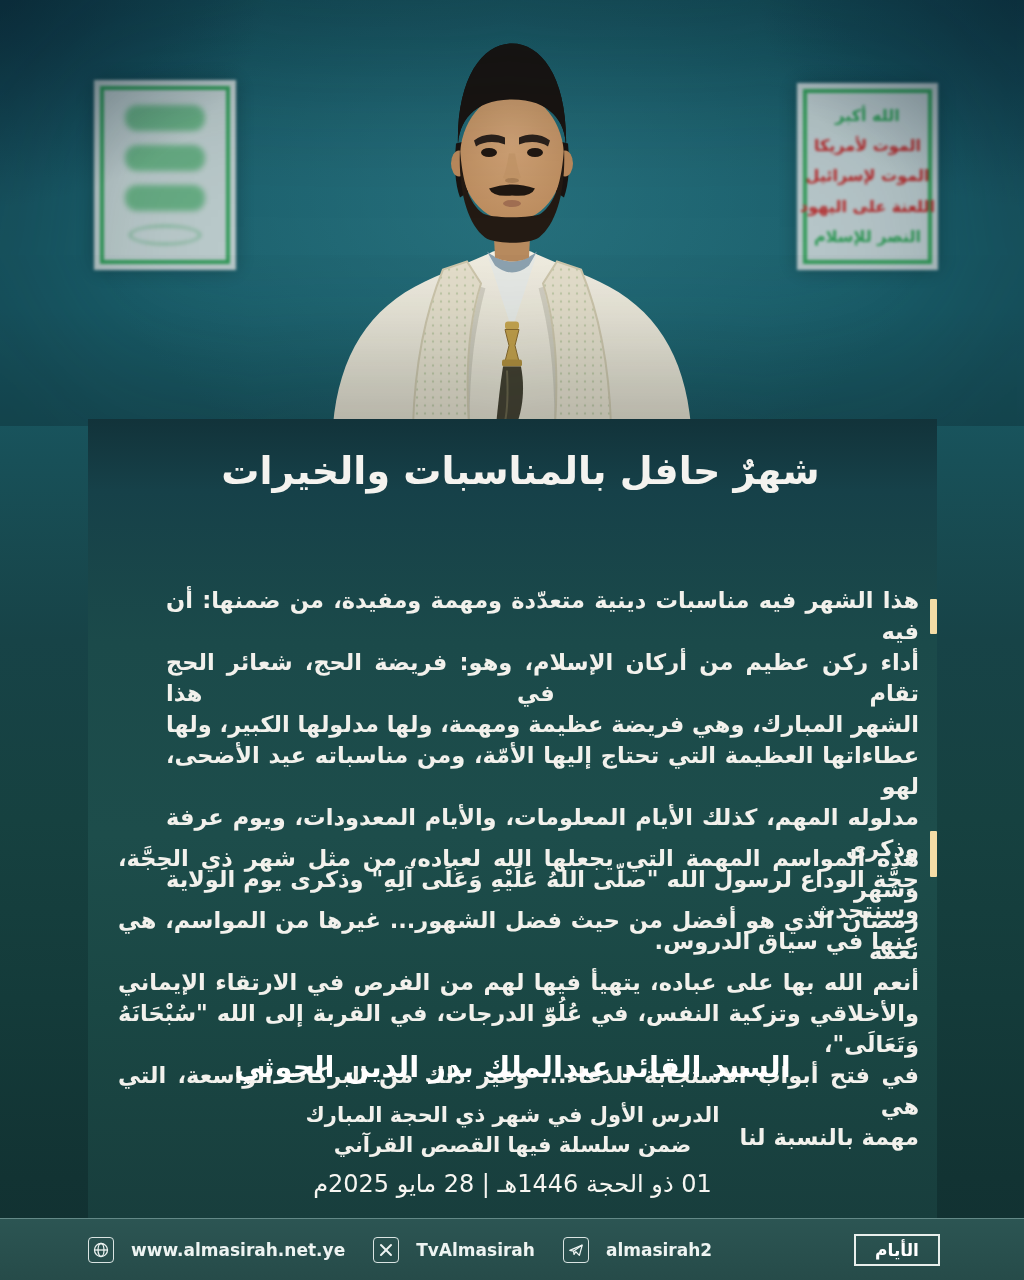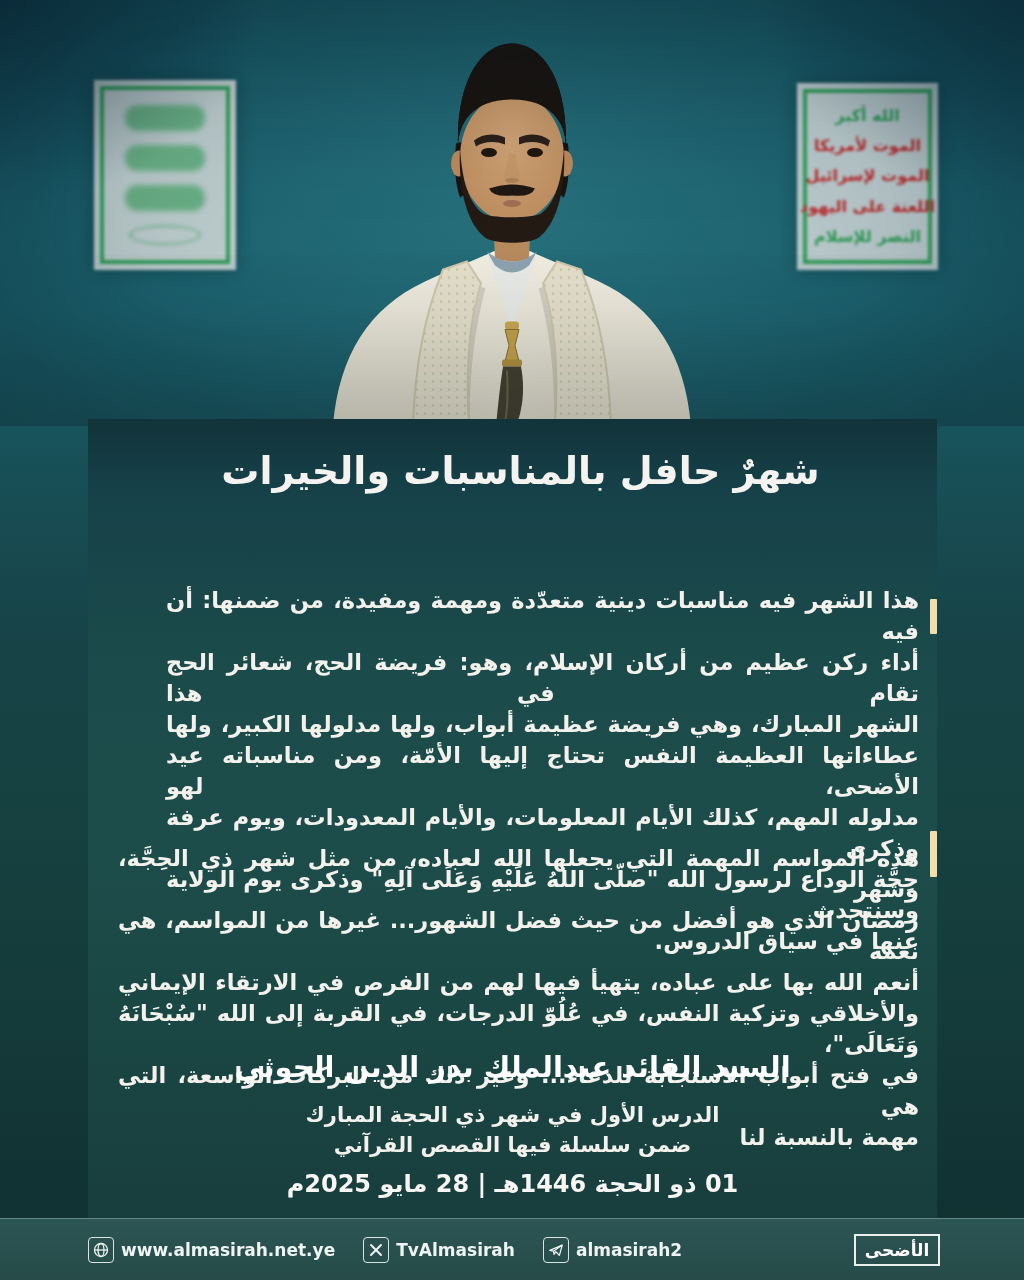--- a/index.html
+++ b/index.html
@@ -40,30 +40,30 @@
   .p-line{color:#f2f1ec;font-size:22.5px;font-weight:bold;line-height:31px;
     text-align:justify;text-align-last:justify;}
   .p-line.last{text-align-last:right;}
   .speaker{position:absolute;left:0;right:0;top:626px;text-align:center;color:#ffffff;
     font-size:29px;font-weight:bold;line-height:44px;}
   .lesson-1{position:absolute;left:0;right:0;top:682px;text-align:center;color:#f2f1ec;
     font-size:21px;font-weight:bold;line-height:28px;}
   .lesson-2{position:absolute;left:0;right:0;top:712px;text-align:center;color:#f2f1ec;
     font-size:21px;font-weight:bold;line-height:28px;}
   .date-line{position:absolute;left:0;right:0;top:748px;text-align:center;color:#f7f6f2;
-    font-size:24px;font-weight:bold;line-height:34px;}
+    font-size:24px;font-weight:normal;line-height:34px;}
   .marker{position:absolute;left:930px;width:7px;background:#f4dda6;z-index:4;border-radius:1px;}
   .marker-1{top:599px;height:35px;} .marker-2{top:831px;height:46px;}
   
   .footer{position:absolute;left:0;top:1218px;width:1024px;height:62px;z-index:5;
     background:linear-gradient(180deg,#2c5553,#264b49);
     border-top:1px solid rgba(150,190,186,0.55);
     display:flex;align-items:center;}
   .footer-left{display:flex;align-items:center;gap:28px;margin-left:88px;}
-  .footer-item{display:flex;align-items:center;gap:7px;color:#eef4f2;font-size:17px;font-weight:600;
+  .footer-item{display:flex;align-items:center;gap:17px;color:#eef4f2;font-size:17px;font-weight:600;
     font-family:"DejaVu Sans",sans-serif;}
   .icon-box{width:26px;height:26px;border:1.5px solid rgba(233,241,239,0.92);border-radius:4px;
     display:flex;align-items:center;justify-content:center;box-sizing:border-box;}
   .icon-box svg{display:block;}
   .logo-box{margin-left:auto;margin-right:84px;min-width:66px;height:24px;border:2px solid #e9efec;
     display:flex;align-items:center;justify-content:center;padding:2px 8px;
     color:#ffffff;font-size:17px;font-weight:bold;direction:rtl;letter-spacing:.5px;}
 </style>
 </head>
 <body>
@@ -150,22 +150,22 @@
 
     <div class="vig"></div>
   </div>
 
   <div class="panel">
     <div class="title">شهرٌ حافل بالمناسبات والخيرات</div>
 
     <div class="para para-1">
       <div class="p-line">هذا الشهر فيه مناسبات دينية متعدّدة ومهمة ومفيدة، من ضمنها: أن فيه</div>
       <div class="p-line">أداء ركن عظيم من أركان الإسلام، وهو: فريضة الحج، شعائر الحج تقام في هذا</div>
-      <div class="p-line">الشهر المبارك، وهي فريضة عظيمة أبواب، ولها مدلولها الكبير، ولها</div>
-      <div class="p-line">عطاءاتها العظيمة النفس تحتاج إليها الأمّة، ومن مناسباته عيد الأضحى، لهو</div>
+      <div class="p-line">الشهر المبارك، وهي فريضة عظيمة ومهمة، ولها مدلولها الكبير، ولها</div>
+      <div class="p-line">عطاءاتها العظيمة التي تحتاج إليها الأمّة، ومن مناسباته عيد الأضحى، لهو</div>
       <div class="p-line">مدلوله المهم، كذلك الأيام المعلومات، والأيام المعدودات، ويوم عرفة وذكرى</div>
       <div class="p-line">حِجَّة الوداع لرسول الله "صلّى اللهُ عَلَيْهِ وَعَلَى آلِهِ" وذكرى يوم الولاية وسنتحدث</div>
       <div class="p-line last">عنها في سياق الدروس.</div>
     </div>
 
     <div class="para para-2">
       <div class="p-line">هذه المواسم المهمة التي يجعلها الله لعباده، من مثل شهر ذي الحِجَّة، وشهر</div>
       <div class="p-line">رمضان الذي هو أفضل من حيث فضل الشهور... غيرها من المواسم، هي نعمة</div>
       <div class="p-line">أنعم الله بها على عباده، يتهيأ فيها لهم من الفرص في الارتقاء الإيماني</div>
       <div class="p-line">والأخلاقي وتزكية النفس، في عُلُوّ الدرجات، في القربة إلى الله "سُبْحَانَهُ وَتَعَالَى"،</div>
@@ -210,16 +210,16 @@
         <span class="icon-box">
           <svg width="16" height="16" viewBox="0 0 18 18" fill="none" stroke="#eef4f2" stroke-width="1.4" stroke-linejoin="round">
             <path d="M2,9.5 L16,3.5 L12.8,15 L8.8,11 L6.8,14 L6.2,10.3 Z"></path>
             <path d="M16,3.5 L6.2,10.3"></path>
           </svg>
         </span>
         <span>almasirah2</span>
       </div>
     </div>
 
-    <div class="logo-box">الأضحى</div>
+    <div class="logo-box">الأيام</div>
   </div>
 
 </div>
 
 </body></html>

